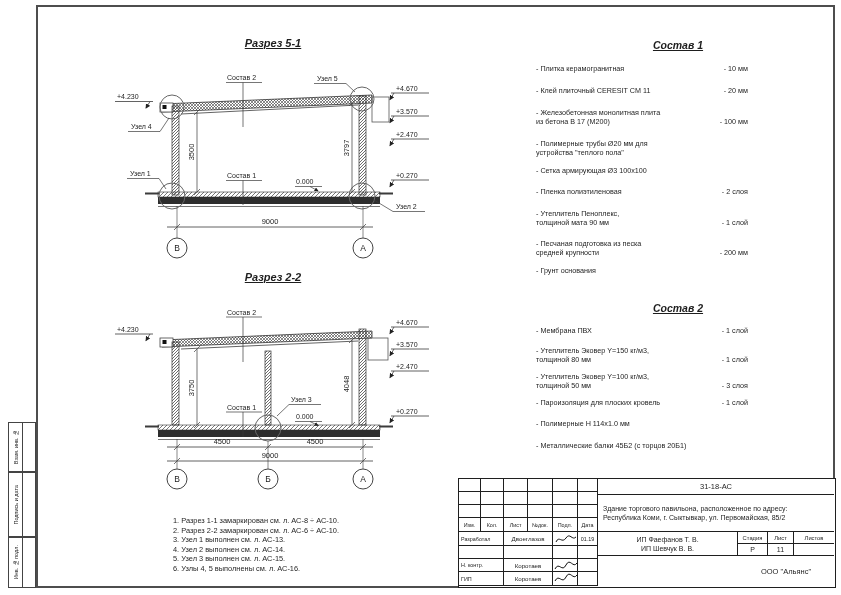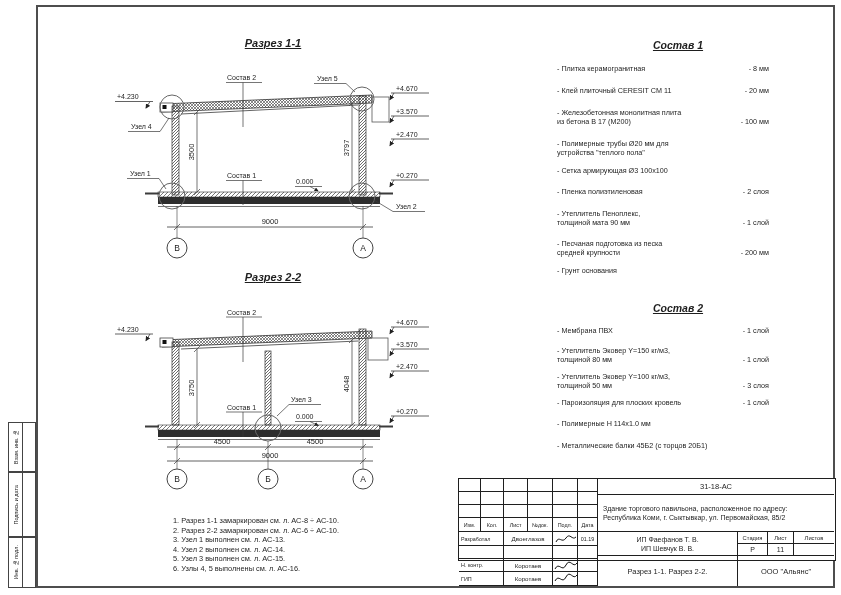--- a/index.html
+++ b/index.html
@@ -12,59 +12,59 @@
              font-style:italic;font-weight:bold;text-decoration:underline}
   .s-title{position:absolute;width:90px;text-align:center;font-size:10.5px;
            font-style:italic;font-weight:bold;text-decoration:underline}
   
   .sec-svg{position:absolute}
   .sec-svg text{font-family:"Liberation Sans",sans-serif;font-size:7px;fill:#1c1c1c}
   .sec-svg text.dim{font-size:7.5px}
   .sec-svg text.ax{font-size:8.5px}
   .sec-svg line,.sec-svg polyline{stroke:#3b3b3b}
   
-  .li{position:absolute;left:557px;width:212px;display:flex;
+  .li{position:absolute;left:536px;width:212px;display:flex;
       justify-content:space-between;align-items:flex-end;
       font-size:7.2px;line-height:8.8px}
   .li .nm{white-space:pre-line}
   .li .vl{white-space:nowrap;padding-left:4px}
   
   .notes{position:absolute;left:173px;top:516px;font-size:7.4px;line-height:9.5px}
   .notes div{white-space:nowrap}
   
   .vbox{position:absolute;left:8px;width:28px;border:1px solid #444;
         box-sizing:border-box;display:flex;background:#fff}
   .vbox .lab{width:13px;border-right:1px solid #444;display:flex;
              align-items:center;justify-content:center}
   .vbox .lab span{writing-mode:vertical-rl;transform:rotate(180deg);
                   font-size:5.5px;white-space:nowrap;color:#222}
   .vbox .val{flex:1}
   
-  .tb{position:absolute;left:458px;top:478px;width:378px;height:83px;
+  .tb{position:absolute;left:458px;top:478px;width:378px;height:110px;
       border:1.5px solid #1f1f1f;box-sizing:border-box;background:#fff}
   .tb-row{position:absolute;left:0;display:flex}
   .tb-c{height:100%;border-right:1px solid #1f1f1f;border-bottom:1px solid #1f1f1f;
         box-sizing:border-box;display:flex;align-items:center;justify-content:center;
         overflow:hidden;font-size:5.4px}
   .tb-c.role{justify-content:flex-start;padding-left:2px}
   .tb-c.name{font-size:6.2px}
   .tb-abs{position:absolute;box-sizing:border-box;display:flex;
           align-items:center;justify-content:center;text-align:center}
   .bb{border-bottom:1px solid #1f1f1f}
   .br{border-right:1px solid #1f1f1f}
   .pre{white-space:pre-line}
   .sig-svg{position:absolute}
 </style>
 </head>
 <body>
 
 <div class="page">
   <div class="frame"></div>
 
-  <div class="sec-title" style="left:213px;top:37px">Разрез 1-1</div>
+  <div class="sec-title" style="left:213px;top:37px">Разрез 5-1</div>
   <div class="sec-title" style="left:213px;top:271px">Разрез 2-2</div>
   <div class="s-title" style="left:633px;top:39px">Состав 1</div>
   <div class="s-title" style="left:633px;top:302px">Состав 2</div>
 
   <svg class="sec-svg" style="left:95px;top:60px" width="350" height="205" viewBox="95 60 350 205">
     <defs>
       <pattern id="ins1" width="3" height="3" patternUnits="userSpaceOnUse">
         <path d="M0,3 L3,0 M0,0 L3,3" stroke="#3c3c3c" stroke-width="0.6"></path>
       </pattern>
       <pattern id="colh1" width="3" height="3" patternUnits="userSpaceOnUse">
@@ -275,21 +275,21 @@
         <line x1="394" y1="371" x2="390" y2="377.5" marker-end="url(#arr2)"></line>
       <text x="396" y="369">+2.470</text>
       <line x1="391" y1="416" x2="429" y2="416"></line>
         <line x1="394" y1="416" x2="390" y2="422.5" marker-end="url(#arr2)"></line>
       <text x="396" y="414">+0.270</text>
     </g>
   </svg>
 
   <div class="li" style="top:65px">
       <span class="nm">- Плитка керамогранитная</span>
-      <span class="vl">- 8 мм</span>
+      <span class="vl">- 10 мм</span>
     </div>
   <div class="li" style="top:87px">
       <span class="nm">- Клей плиточный CERESIT СМ 11</span>
       <span class="vl">- 20 мм</span>
     </div>
   <div class="li" style="top:109px">
       <span class="nm">- Железобетонная  монолитная плита
 из бетона В 17 (М200)</span>
       <span class="vl">- 100 мм</span>
     </div>
@@ -451,16 +451,15 @@
     <div class="tb-abs br bb pre" style="left:139px;top:53px;width:140px;height:24px;font-size:7px;line-height:9px">ИП Фаефанов Т. В.
 ИП Шевчук В. В.</div>
 
     <div class="tb-abs br bb" style="left:279px;top:53px;width:30px;height:12px;font-size:5.8px">Стадия</div>
     <div class="tb-abs br bb" style="left:309px;top:53px;width:26px;height:12px;font-size:5.8px">Лист</div>
     <div class="tb-abs bb" style="left:335px;top:53px;width:40px;height:12px;font-size:5.8px">Листов</div>
     <div class="tb-abs br bb" style="left:279px;top:65px;width:30px;height:12px;font-size:7px">Р</div>
     <div class="tb-abs br bb" style="left:309px;top:65px;width:26px;height:12px;font-size:7px">11</div>
     <div class="tb-abs bb" style="left:335px;top:65px;width:40px;height:12px;font-size:7px"></div>
 
-    <div class="tb-abs br" style="left:139px;top:77px;width:140px;height:30px;font-size:7.5px">Разрез 1-1. Разрез 2-2.</div>
     <div class="tb-abs" style="left:279px;top:77px;width:96px;height:30px;font-size:7.5px">ООО "Альянс"</div>
   </div>
 </div>
 
 </body></html>

